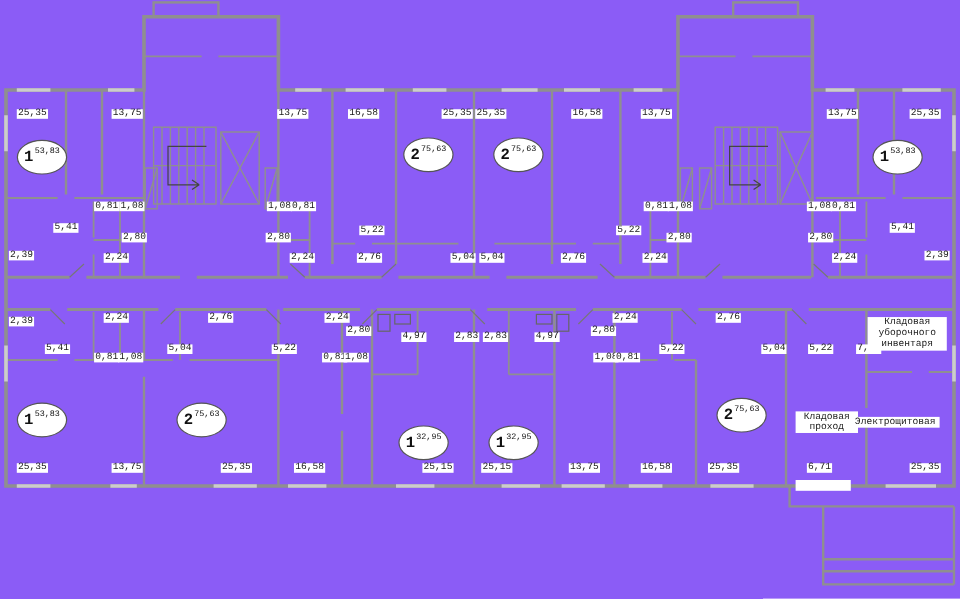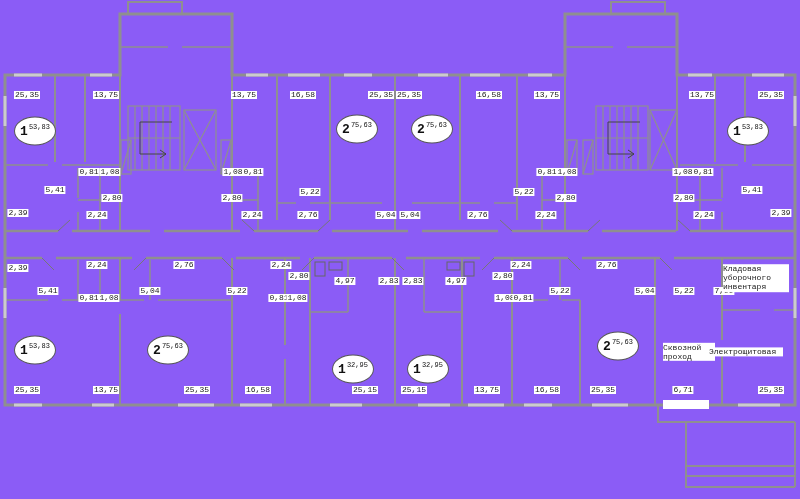--- a/index.html
+++ b/index.html
@@ -7,21 +7,21 @@
         font-family:Liberation Mono, monospace;color:#222;}
   .plan svg{position:absolute;left:0;top:0;}
   .dim{position:absolute;transform:translate(-50%,-50%);font-size:8px;line-height:1;
        white-space:nowrap;background:#fff;padding:0 1px;color:#1a1a1a;}
   .apt{position:absolute;transform:translate(-50%,-50%);width:40px;height:27px;
        border:1px solid #555;border-radius:50%;background:#fff;display:flex;
        align-items:center;justify-content:center;gap:1px;}
   .apt-num{font-size:13px;font-weight:bold;color:#111;line-height:1;}
   .apt-area{font-size:7px;color:#111;line-height:1;margin-top:-8px;}
   .room-label{position:absolute;transform:translate(-50%,-50%);font-size:8px;
-       line-height:1.15;color:#1a1a1a;background:#fff;}
+       line-height:1.15;text-align:center;color:#1a1a1a;background:#fff;}
 </style>
 </head>
 <body>
 
 <div class="plan">
 
   <svg width="800" height="499" viewBox="0 0 800 499">
     <g fill="none" stroke="#8f8f8f">
       <path stroke-width="3" d="M5,75 H120 V14 H232 V75 H565 V14 H677 V75 H795 V405 H5 Z"></path>
       <rect x="128" y="2" width="54" height="12" stroke-width="2"></rect>
@@ -181,16 +181,16 @@
   <div class="apt" style="left:428px;top:369px">
     <span class="apt-num">1</span>
     <span class="apt-area">32,95</span>
   </div>
   <div class="apt" style="left:618px;top:346px">
     <span class="apt-num">2</span>
     <span class="apt-area">75,63</span>
   </div>
 
   <div class="room-label" style="left:756px;top:278px;width:66px">Кладовая уборочного инвентаря</div>
-  <div class="room-label" style="left:689px;top:352px;width:52px">Сквозной проход</div>
+  <div class="room-label" style="left:689px;top:352px;width:52px">Кладовая проход</div>
   <div class="room-label" style="left:746px;top:352px;width:74px">Электрощитовая</div>
 
 </div>
 
 </body></html>

